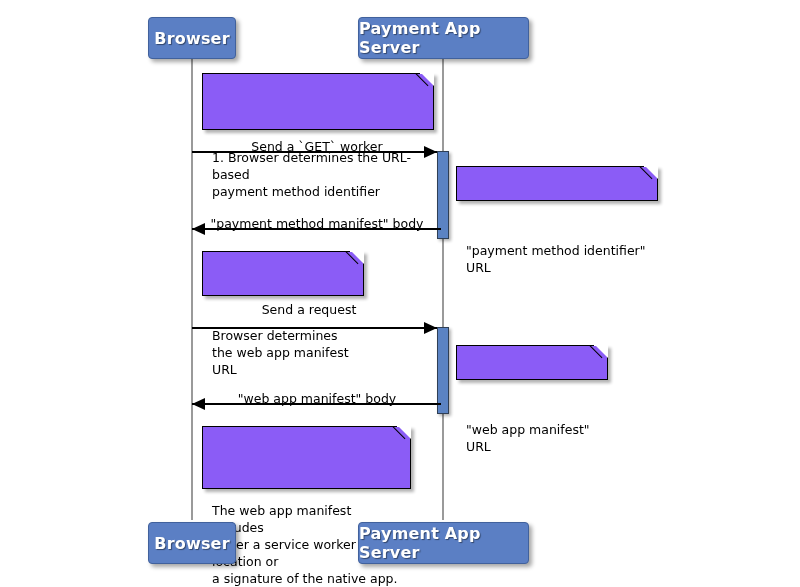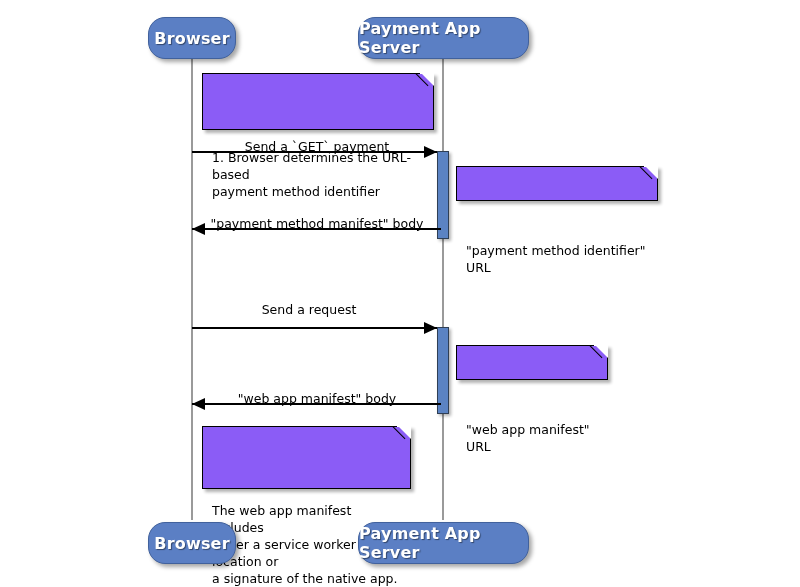--- a/index.html
+++ b/index.html
@@ -24,21 +24,21 @@
     width: 2px;
     background: #9a9a9a;
   }
 
   
   .participant {
     position: absolute;
     box-sizing: border-box;
     background: #5b7fc4;
     border: 1px solid #41619c;
-    border-radius: 17px;
+    border-radius: 4px;
     color: #ffffff;
     font-size: 16px;
     font-weight: bold;
     display: flex;
     align-items: center;
     justify-content: center;
     text-shadow: 1px 1px 1px rgba(0,0,0,0.45);
     box-shadow: 3px 3px 4px rgba(0,0,0,0.35);
     letter-spacing: 0.2px;
   }
@@ -151,35 +151,42 @@
   <div class="activation" style="left:437px; top:327px; height:87px;"></div>
 
   <div class="note" style="left:202px; top:73px; width:232px; height:57px;">
     <span class="fold-top"></span>
     <span class="fold"></span>
     <span class="fold-line"></span>
     <span>1. Browser determines the URL-based
 payment method identifier</span>
   </div>
 
-  <div class="msg-label" style="left:192px; top:139px; width:250px;">Send a `GET` payment</div>
+  <div class="msg-label" style="left:192px; top:139px; width:250px;">Send a `GET` worker</div>
   <div class="msg-line" style="left:192px; top:151px; width:245px;"></div>
   <div class="arrowhead right" style="left:424px; top:146px;"></div>
 
   <div class="note" style="left:456px; top:166px; width:202px; height:35px;">
     <span class="fold-top"></span>
     <span class="fold"></span>
     <span class="fold-line"></span>
     <span>"payment method identifier" URL</span>
   </div>
 
   <div class="msg-label" style="left:192px; top:216px; width:250px;">"payment method manifest" body</div>
   <div class="msg-line" style="left:192px; top:228px; width:249px;"></div>
   <div class="arrowhead left" style="left:192px; top:223px;"></div>
 
+  <div class="note" style="left:202px; top:251px; width:162px; height:45px;">
+    <span class="fold-top"></span>
+    <span class="fold"></span>
+    <span class="fold-line"></span>
+    <span>Browser determines
+the web app manifest URL</span>
+  </div>
 
   <div class="msg-label" style="left:192px; top:302px; width:234px;">Send a request</div>
   <div class="msg-line" style="left:192px; top:327px; width:245px;"></div>
   <div class="arrowhead right" style="left:424px; top:322px;"></div>
 
   <div class="note" style="left:456px; top:345px; width:152px; height:35px;">
     <span class="fold-top"></span>
     <span class="fold"></span>
     <span class="fold-line"></span>
     <span>"web app manifest" URL</span>

